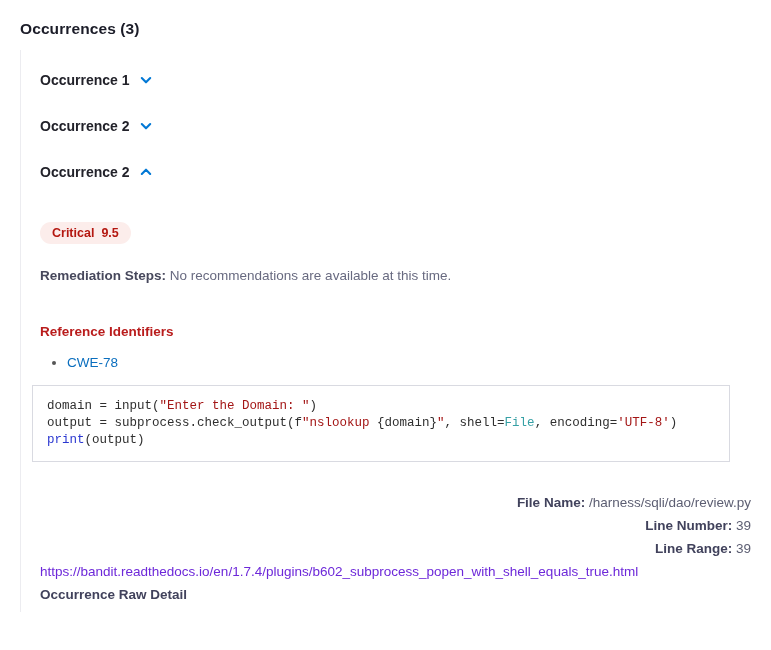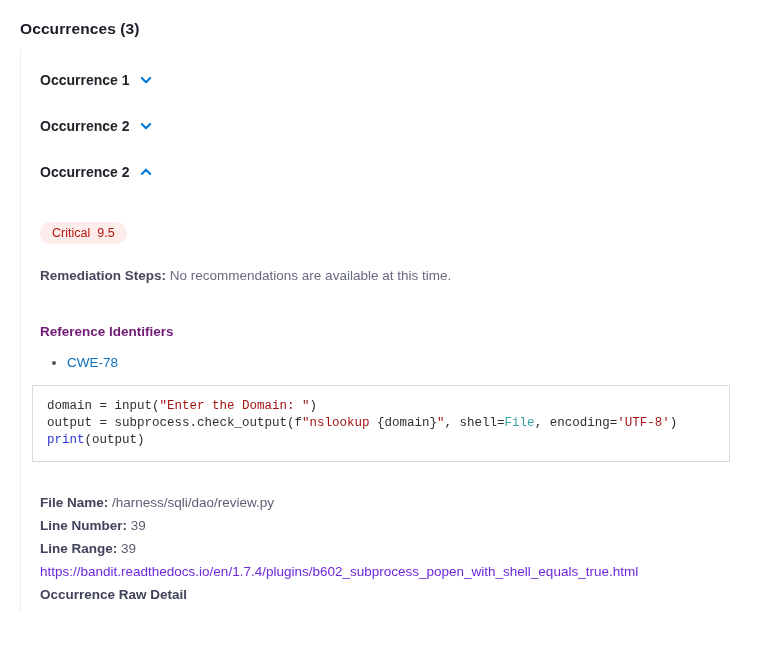--- a/index.html
+++ b/index.html
@@ -10,42 +10,42 @@
 
   .occ-container { margin-left:20px; border-left:1px solid #ececf0; padding:22px 20px 6px 19px; }
 
   .occ-header { display:flex; align-items:center; gap:9px; margin-bottom:30px; cursor:pointer; width:max-content; }
   .occ-label { font-size:14px; font-weight:700; color:#22222a; }
   .chev { color:#0278d5; display:block; }
   .chev.up { transform:rotate(180deg); }
 
   
   .badge { display:inline-flex; align-items:center; gap:7px; border-radius:11px;
-    padding:4px 12px; margin:12px 0 0 0; font-size:12.5px; font-weight:400; }
+    padding:4px 12px; margin:12px 0 0 0; font-size:12.5px; font-weight:700; }
 
   .remediation { margin-top:24px; font-size:13.5px; line-height:16px; color:#686a80; }
   .remediation b { color:#47485c; font-weight:700; }
 
-  .section-label { margin-top:40px; font-size:13.5px; font-weight:700; color:#701a75; }
+  .section-label { margin-top:40px; font-size:13.5px; font-weight:700; color:#b91c1c; }
 
   .ref-list { margin:16px 0 0 27px; }
   .ref-list li { font-size:13.5px; line-height:16px; color:#555; margin-bottom:4px; }
   .ref-list a { color:#0a6ebe; text-decoration:none; }
 
   .section-label.code-lbl { margin-top:24px; }
 
   .codebox { margin:14px 0 0 -8px; width:698px; border:1px solid #d9dae1; background:#fff; padding:12px 14px; }
   .code-line { font-family:"Liberation Mono","DejaVu Sans Mono",monospace; font-size:12.5px; line-height:17px; white-space:pre; color:#2f2f2f; }
   .tok-plain { color:#2f2f2f; }
   .tok-str { color:#a31515; }
   .tok-kw { color:#2936d0; }
   .tok-bool { color:#36a0a5; }
 
   .fields { margin-top:29px; }
-  .field-row { font-size:13.5px; line-height:23px; color:#5c5e72; }
+  .field-row { font-size:13.5px; line-height:23px; color:#5c5e72;text-align:right; }
   .field-row b { color:#41425c; font-weight:700; }
   .url-line { display:block; font-size:13.5px; line-height:23px; color:#6d28d9; text-decoration:none; }
 
   .raw-label { font-size:13.5px; line-height:23px; font-weight:700; color:#41425c; }
 </style>
 </head>
 <body>
 
 <div class="page-title">Occurrences (3)</div>
 

